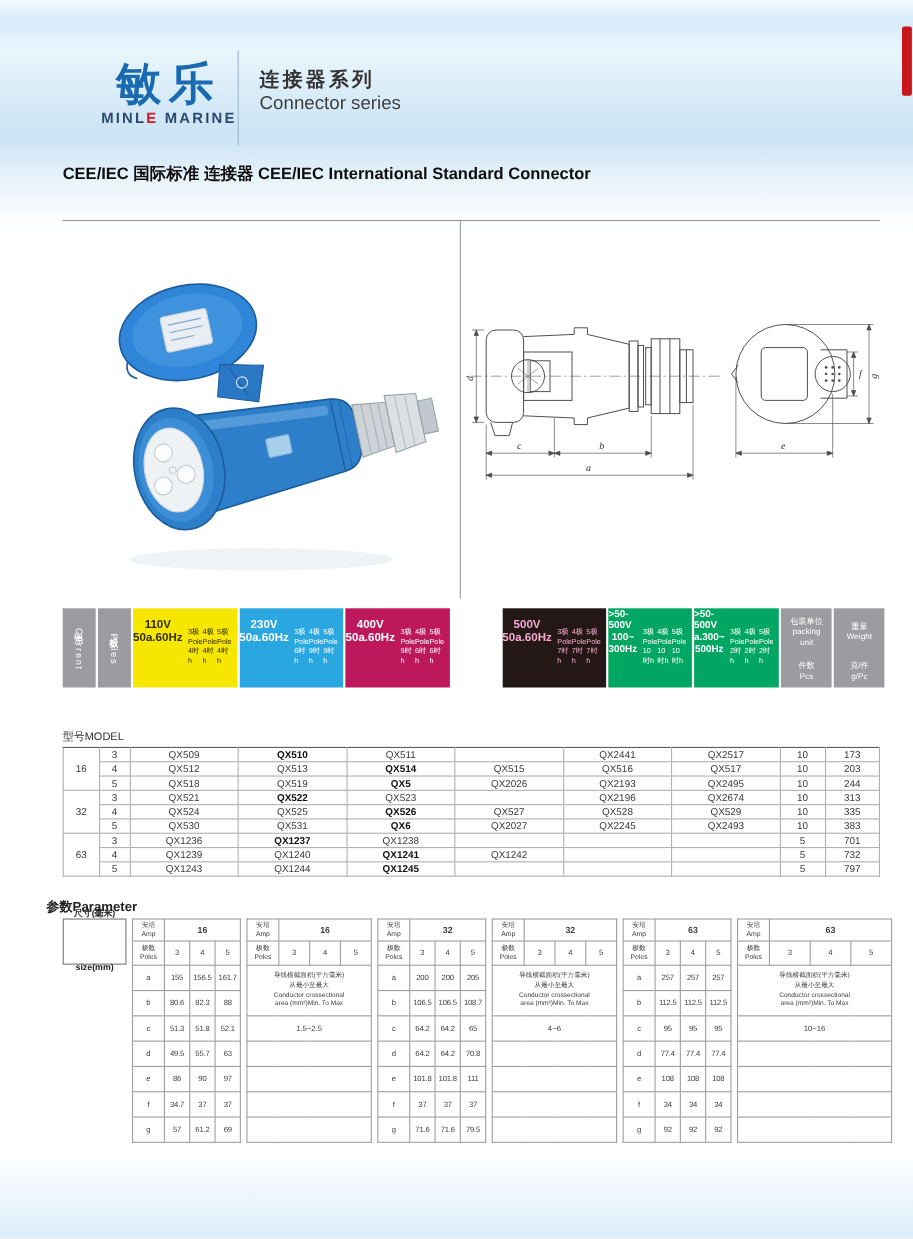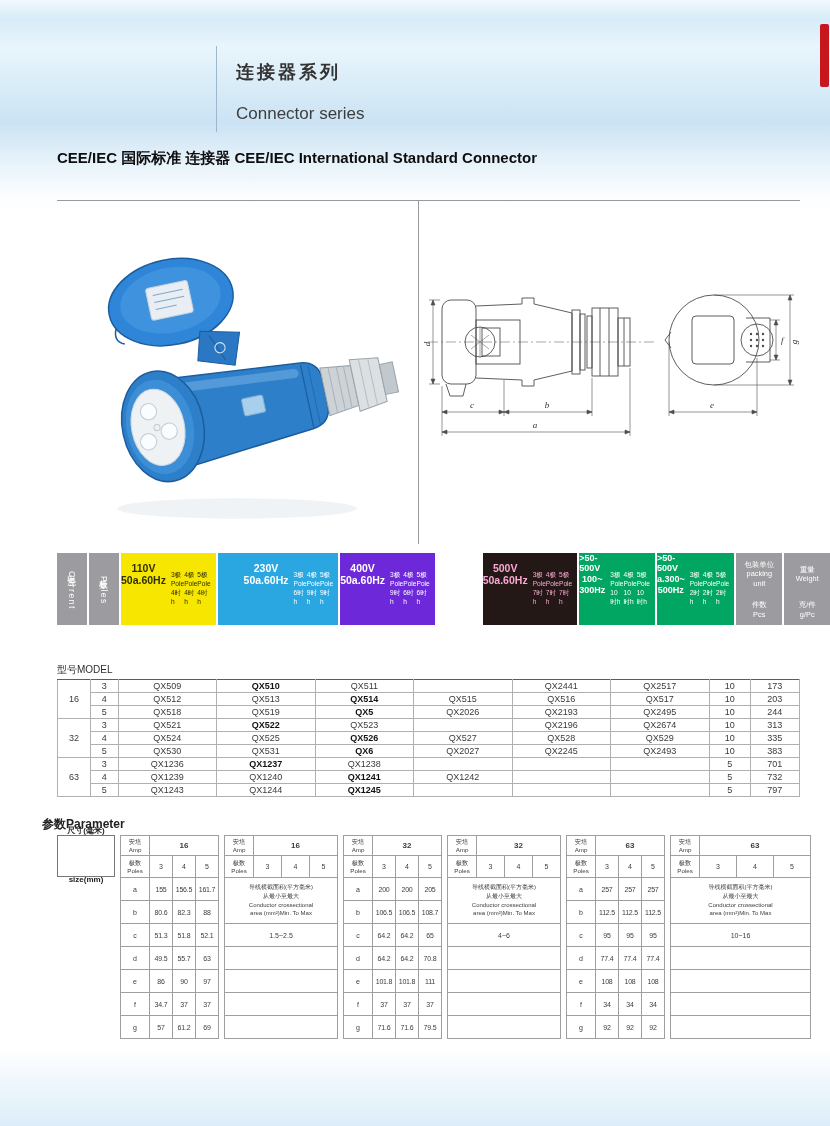--- a/index.html
+++ b/index.html
@@ -14,21 +14,21 @@
 
   
   .logo{position:absolute;left:92px;top:56px;text-align:center;}
   .logo-cn{font-size:41px;font-weight:bold;color:#1a6ab2;letter-spacing:7px;line-height:1;}
   .logo-en{font-size:13.5px;font-weight:bold;color:#15599c;letter-spacing:2px;margin-top:3px;}
   .logo-en .accent{color:#d01622;}
   .logo-en .rest{color:#2a4a72;}
   .vline{position:absolute;left:216px;top:46px;width:1px;height:86px;background:#9db8cd;}
   .series{position:absolute;left:236px;top:60px;}
   .series-cn{font-size:18px;font-weight:600;color:#333;letter-spacing:3px;}
-  .series-en{font-size:17px;color:#3d3d3d;margin-top:20px;text-align:right;}
+  .series-en{font-size:17px;color:#3d3d3d;margin-top:0;text-align:right;}
 
   
   .section-head{position:absolute;left:57px;top:149px;width:743px;}
   .section-title{font-size:15px;font-weight:bold;color:#0e0e0e;margin:0;}
   .section-sub{font-size:9.5px;color:#787878;margin:7px 0 0 0;}
   .hr{position:absolute;left:57px;top:200px;width:743px;height:1px;background:#9a9a9a;}
   .vdiv{position:absolute;left:418px;top:200px;width:1px;height:344px;background:#9a9a9a;}
 
   .photo{position:absolute;left:58px;top:212px;width:348px;height:330px;}
   .drawings{position:absolute;left:424px;top:280px;width:378px;height:188px;}
@@ -75,20 +75,24 @@
   tr.h1{height:20px;} tr.h2{height:22px;} tr.body{height:23px;} tr.note-row{height:46px;}
 </style>
 </head>
 <body>
 
 <div class="page">
   <div class="sky"></div>
   <div class="ground"></div>
   <div class="red-tab"></div>
 
+  <div class="logo">
+    <div class="logo-cn">敏乐</div>
+    <div class="logo-en"><span class="rest">MINL</span><span class="accent">E</span><span class="rest"> MARINE</span></div>
+  </div>
   <div class="vline"></div>
   <div class="series">
     <div class="series-cn">连接器系列</div>
     <div class="series-en">Connector series</div>
   </div>
 
   <div class="section-head">
     <p class="section-title">CEE/IEC 国际标准 连接器 CEE/IEC International Standard Connector</p>
   </div>
   <div class="hr"></div>
@@ -223,39 +227,39 @@
             <span>4极Pole</span>
             <span>5极Pole</span>
           </div>
           <div class="r">
             <span>4时h</span>
             <span>4时h</span>
             <span>4时h</span>
           </div>
         </div>
       </div>
-      <div class="band-col" style="background: rgb(42, 167, 224); color: rgb(255, 255, 255); padding-left: 26px;">
+      <div class="band-col" style="background: rgb(42, 167, 224); color: rgb(255, 255, 255);">
         <div class="band-title">
           <div>230V</div>
           <div>50a.60Hz</div>
         </div>
         <div class="band-sub">
           <div class="r">
             <span>3极Pole</span>
             <span>4极Pole</span>
             <span>5极Pole</span>
           </div>
           <div class="r">
             <span>6时h</span>
             <span>9时h</span>
             <span>9时h</span>
           </div>
         </div>
       </div>
-      <div class="band-col" style="background: #6d28d9; color: rgb(255, 255, 255);">
+      <div class="band-col" style="background: #be185d; color: rgb(255, 255, 255);">
         <div class="band-title">
           <div>400V</div>
           <div>50a.60Hz</div>
         </div>
         <div class="band-sub">
           <div class="r">
             <span>3极Pole</span>
             <span>4极Pole</span>
             <span>5极Pole</span>
           </div>

